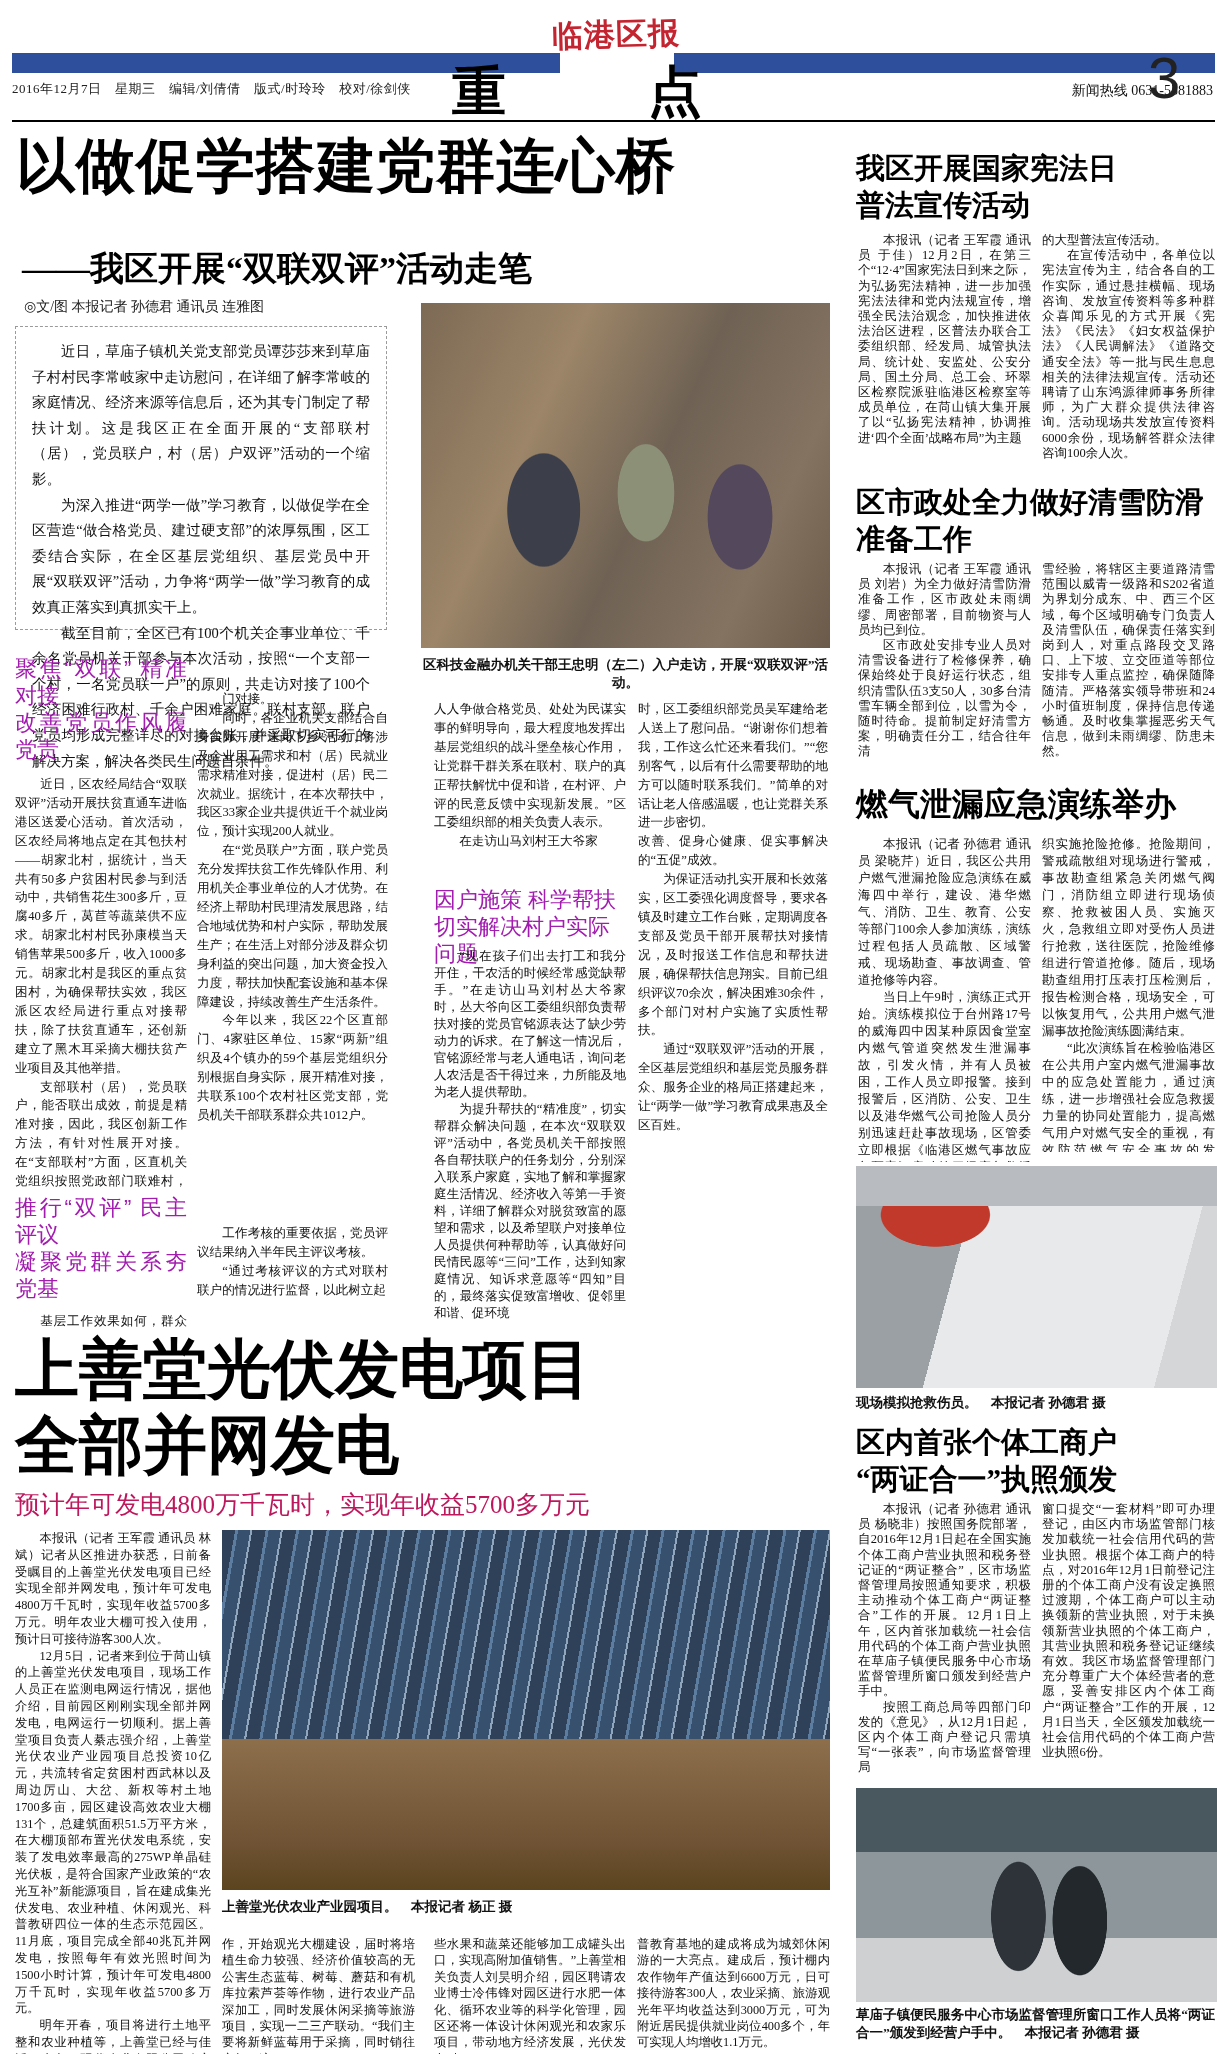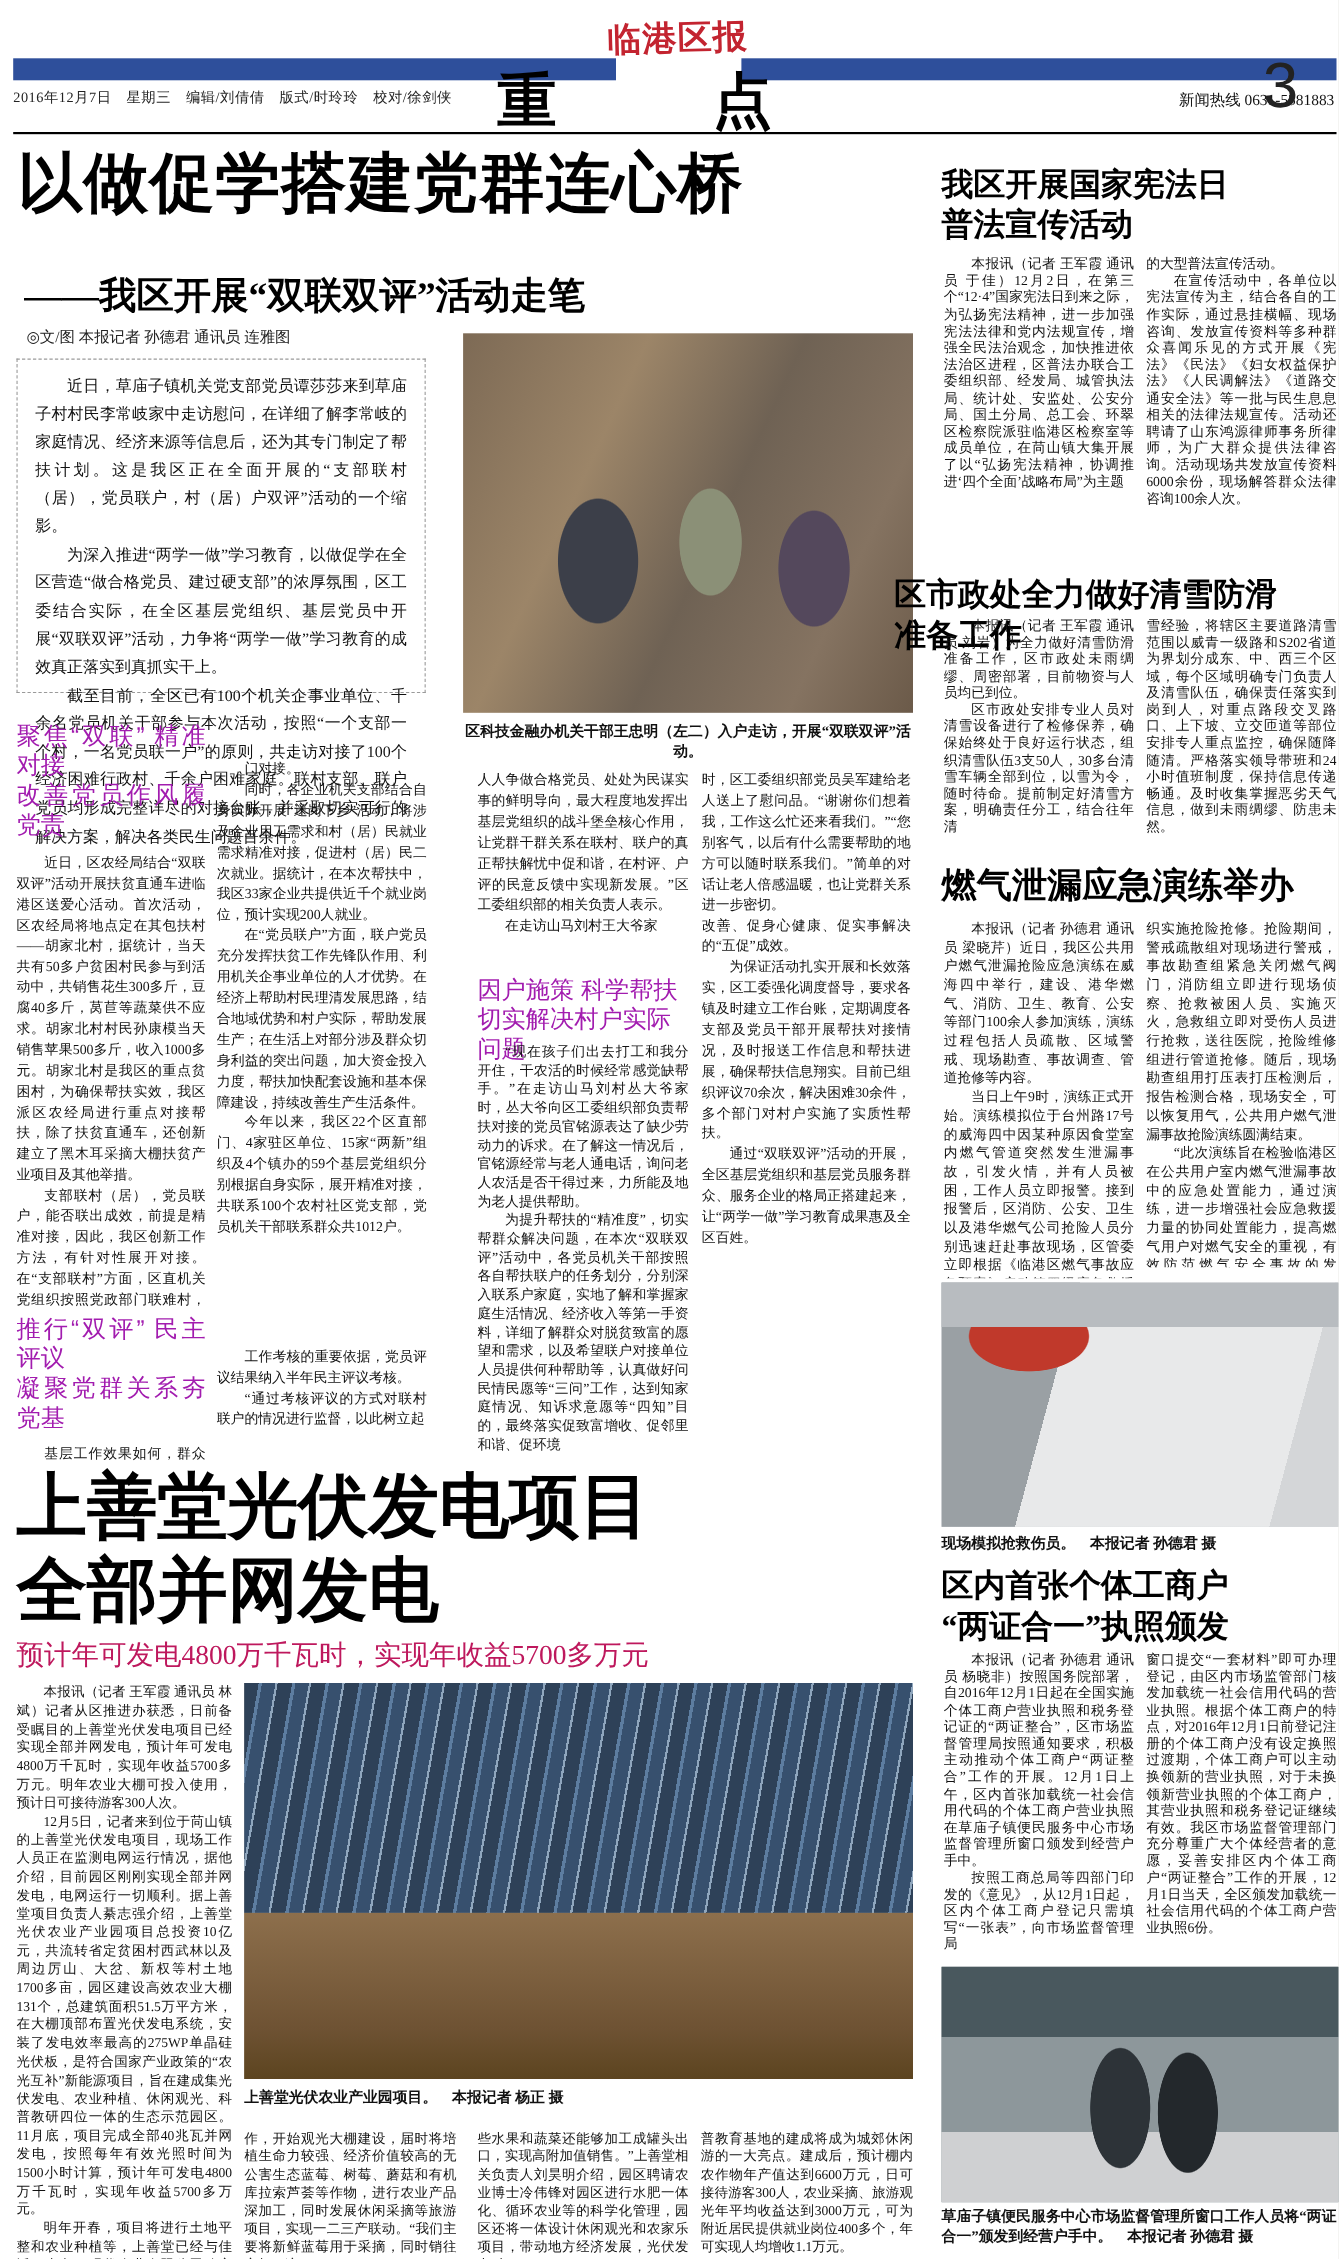--- a/index.html
+++ b/index.html
@@ -160,21 +160,21 @@
     <div>普法宣传活动</div>
   </div>
   <div class="abs railcol" style="left:858px;top:233px;width:173px;height:240px;">
     <p>本报讯（记者 王军霞 通讯员 于佳）12月2日，在第三个“12·4”国家宪法日到来之际，为弘扬宪法精神，进一步加强宪法法律和党内法规宣传，增强全民法治观念，加快推进依法治区进程，区普法办联合工委组织部、经发局、城管执法局、统计处、安监处、公安分局、国土分局、总工会、环翠区检察院派驻临港区检察室等成员单位，在苘山镇大集开展了以“弘扬宪法精神，协调推进‘四个全面’战略布局”为主题</p>
   </div>
   <div class="abs railcol" style="left:1042px;top:233px;width:173px;height:240px;">
     <p style="text-indent:0;">的大型普法宣传活动。</p>
     <p>在宣传活动中，各单位以宪法宣传为主，结合各自的工作实际，通过悬挂横幅、现场咨询、发放宣传资料等多种群众喜闻乐见的方式开展《宪法》《民法》《妇女权益保护法》《人民调解法》《道路交通安全法》等一批与民生息息相关的法律法规宣传。活动还聘请了山东鸿源律师事务所律师，为广大群众提供法律咨询。活动现场共发放宣传资料6000余份，现场解答群众法律咨询100余人次。</p>
   </div>
 
-  <div class="abs railtitle" style="left:813px;top:484px;margin-top:39px;">
+  <div class="abs railtitle" style="left:856px;top:484px;">
     <div>区市政处全力做好清雪防滑</div>
     <div>准备工作</div>
   </div>
   <div class="abs railcol" style="left:858px;top:562px;width:173px;height:198px;">
     <p>本报讯（记者 王军霞 通讯员 刘岩）为全力做好清雪防滑准备工作，区市政处未雨绸缪、周密部署，目前物资与人员均已到位。</p>
     <p>区市政处安排专业人员对清雪设备进行了检修保养，确保始终处于良好运行状态，组织清雪队伍3支50人，30多台清雪车辆全部到位，以雪为令，随时待命。提前制定好清雪方案，明确责任分工，结合往年清</p>
   </div>
   <div class="abs railcol" style="left:1042px;top:562px;width:173px;height:198px;">
     <p style="text-indent:0;">雪经验，将辖区主要道路清雪范围以威青一级路和S202省道为界划分成东、中、西三个区域，每个区域明确专门负责人及清雪队伍，确保责任落实到岗到人，对重点路段交叉路口、上下坡、立交匝道等部位安排专人重点监控，确保随降随清。严格落实领导带班和24小时值班制度，保持信息传递畅通。及时收集掌握恶劣天气信息，做到未雨绸缪、防患未然。</p>
   </div>

